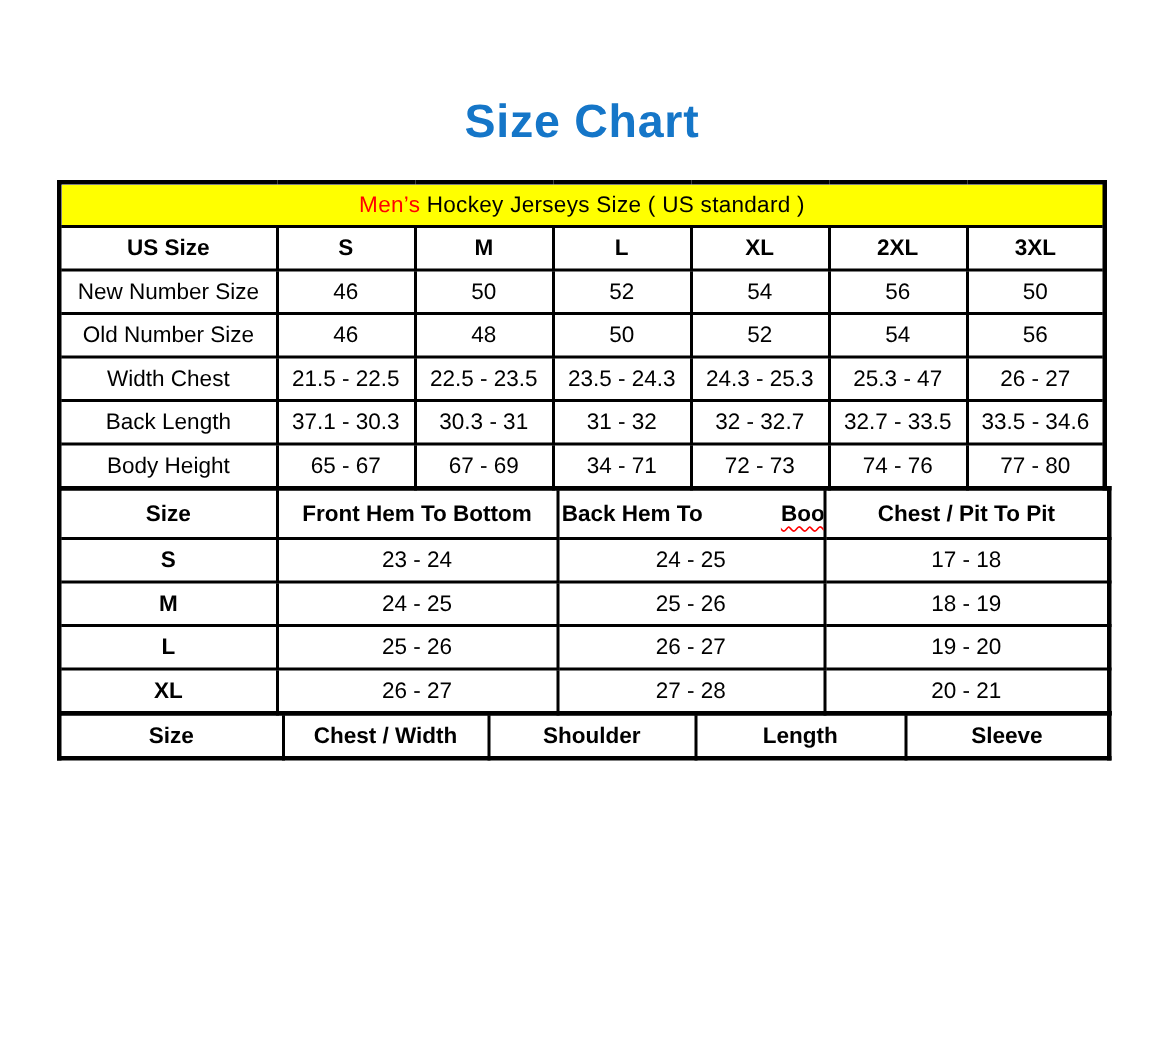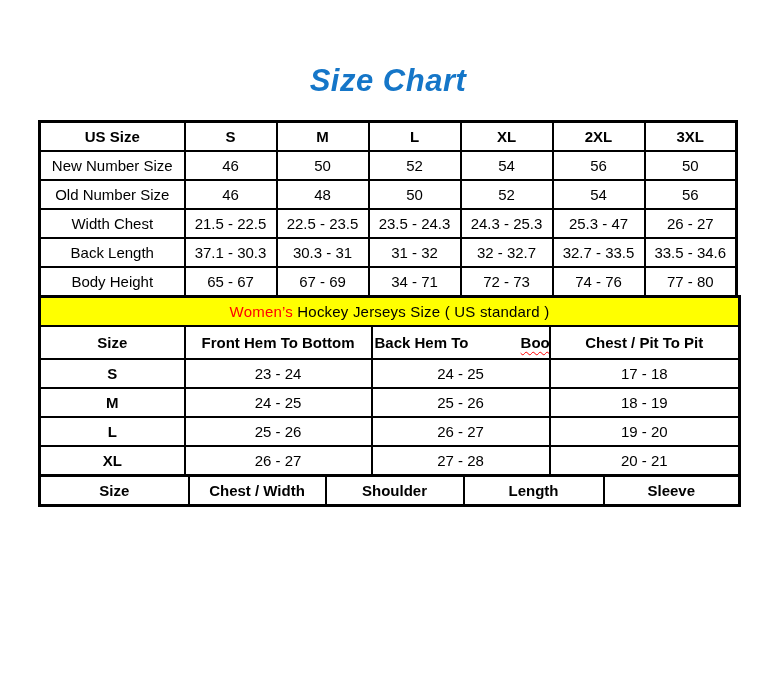--- a/index.html
+++ b/index.html
@@ -3,21 +3,21 @@
 <meta charset="utf-8">
 <style>
   html,body{margin:0;padding:0;}
   body{
     width:776px;height:692px;background:#ffffff;overflow:hidden;
     font-family:"Liberation Sans",sans-serif;color:#000000;
     -webkit-font-smoothing:antialiased;
   }
   .page-title{
     text-align:center;font-weight:bold;font-size:31px;line-height:36px;
-    color:#1576c8;margin:63px 0 0 0;letter-spacing:0.5px;font-style:italic;
+    color:#1576c8;margin:63px 0 0 0;letter-spacing:0.5px;
   }
   .tables-wrap{width:700px;margin:21px auto 0 auto;}
   table.size-table{
     border-collapse:collapse;table-layout:fixed;width:700px;
     border:3px solid #000000;
   }
   table.size-table + table.size-table{margin-top:-3px;}
   .size-table th,.size-table td{
     border:2px solid #000000;text-align:center;vertical-align:middle;
     font-size:15px;line-height:19px;padding:4px 2px;
@@ -54,20 +54,23 @@
       <colgroup>
         <col style="width:145px">
           <col>
           <col>
           <col>
           <col>
           <col>
           <col>
       </colgroup>
       <tbody>
+        <tr>
+          <td class="section-cell" colspan="7"><span class="accent">Men’s</span><span> Hockey Jerseys Size ( US standard )</span></td>
+        </tr>
         <tr>
           <th>US Size</th>
           <th>S</th>
           <th>M</th>
           <th>L</th>
           <th>XL</th>
           <th>2XL</th>
           <th>3XL</th>
         </tr>
         <tr>
@@ -119,23 +122,20 @@
     </table>
 
     <table class="size-table">
       <colgroup>
         <col style="width:145px">
           <col style="width:187px">
           <col style="width:178px">
           <col style="width:190px">
       </colgroup>
       <tbody>
-        <tr>
-          <td class="section-cell" colspan="4"><span class="accent">Women’s</span><span> Hockey Jerseys Size ( US standard )</span></td>
-        </tr>
         <tr class="women-head">
           <th>Size</th>
           <th>Front Hem To Bottom</th>
           <th><span>Back Hem To </span><span class="squiggle">Boottom</span></th>
           <th>Chest / Pit To Pit</th>
         </tr>
         <tr>
           <td class="bold-label">S</td>
           <td>23 - 24</td>
           <td>24 - 25</td>

